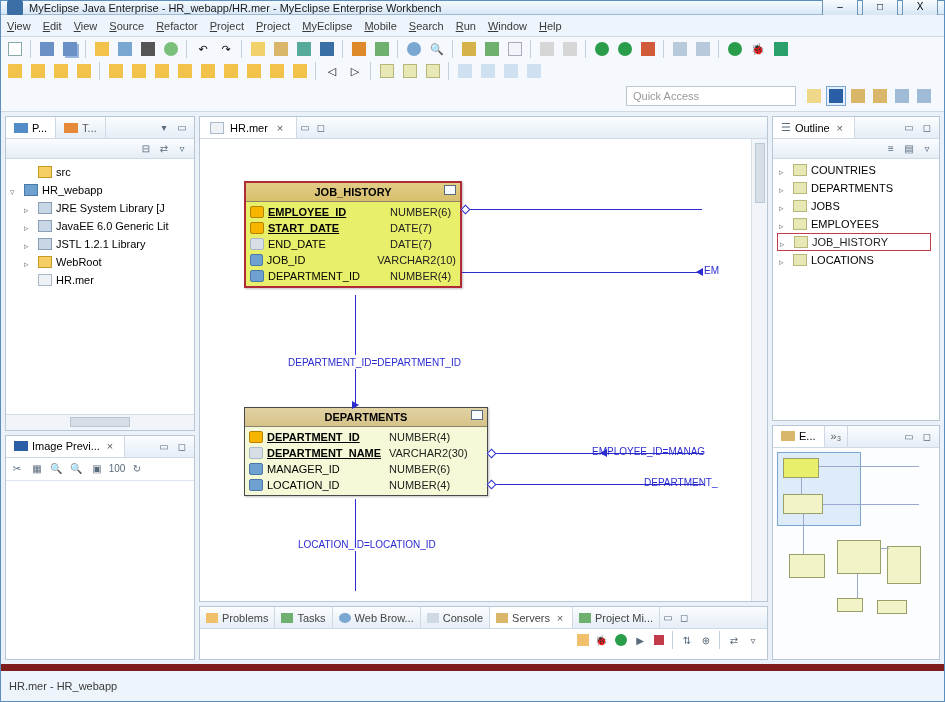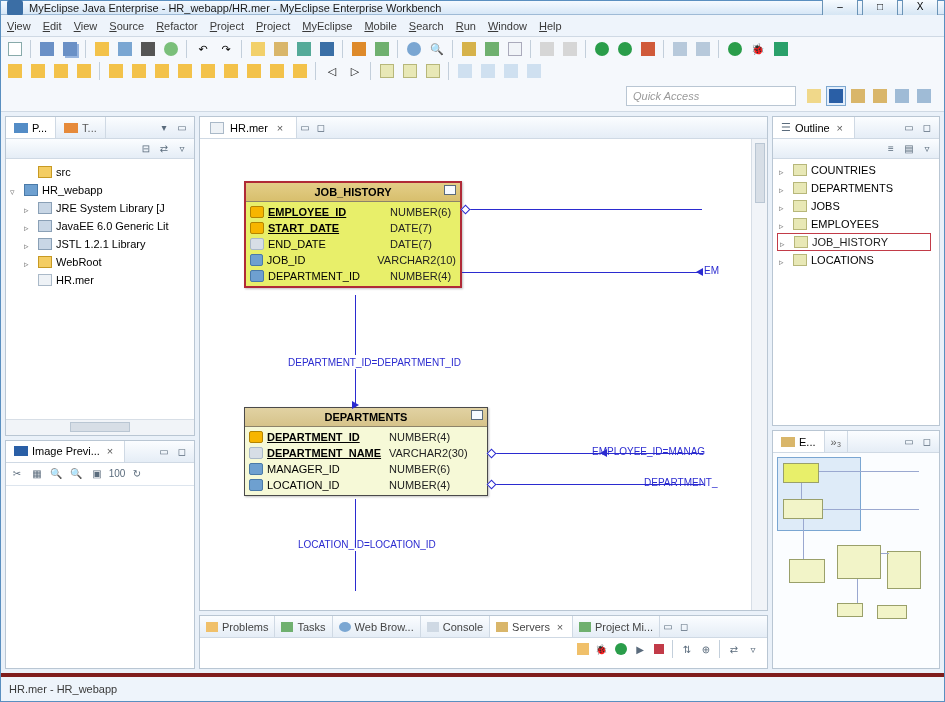--- a/index.html
+++ b/index.html
@@ -18,21 +18,21 @@
 .menubar span { text-decoration: underline; text-decoration-color: transparent; }
 .menubar span::first-letter { text-decoration: underline; }
 
 
 .toolbars { background:#f5f8fc; border-bottom:1px solid #cfd9e4; padding:2px 4px; display:flex; flex-direction:column; gap:2px;}
 .tb-row { display:flex; flex-wrap:wrap; gap:3px; align-items:center; }
 .tb-btn { width:20px; height:20px; border:1px solid transparent; display:inline-flex; align-items:center; justify-content:center; }
 .tb-btn svg, .tb-btn .glyph { width:14px; height:14px; }
 .sep { width:2px; height:18px; border-left:1px solid #c3cfdb; margin:0 2px; }
 .quick-access-row { display:flex; align-items:center; padding: 3px 6px; }
-.quick-access { margin-left:auto; width:170px; height:20px; border:1px solid #b9c6d3; background:#fff; color:#999; padding:0 6px; line-height:18px;font-style:italic; }
+.quick-access { margin-left:auto; width:170px; height:20px; border:1px solid #b9c6d3; background:#fff; color:#999; padding:0 6px; line-height:18px; }
 .persp { display:flex; gap:2px; margin-left:8px; }
 .persp .tb-btn { border:1px solid transparent; }
 .persp .tb-btn.active { border:1px solid #7da7cf; background:#e3eefb; }
 
 
 .workbench { flex:1; display:flex; gap:4px; padding:4px; background:#eaf1f9; min-height:0; }
 .left-col { width:190px; display:flex; flex-direction:column; gap:4px; }
 .center-col { flex:1; display:flex; flex-direction:column; gap:4px; min-width:0; }
 .right-col { width:168px; display:flex; flex-direction:column; gap:4px; }
 
@@ -106,21 +106,21 @@
 .oic { width:14px; height:12px; background:#e8e8b6; border:1px solid #b7b77a;}
 .outline-row.sel { border:1px solid #c23b48; color:#222; margin:0 6px 0 2px; padding-left:2px;}
 
 
 .minimap-body { flex:1; background:#fbfdff; position:relative; overflow:hidden;}
 .mm-box { position:absolute; background:#f2f4c8; border:1px solid #9aa06a;}
 .mm-view { position:absolute; border:1px solid #7aa6d2; background:rgba(170,200,235,.35);}
 .mm-line { position:absolute; background:#9aa8d0; height:1px;}
 
 
-.statusbar { height:28px; background:#eef4fb; border-top:4px solid #7f1d1d; display:flex; align-items:center; padding:0 8px; color:#3a3a3a;}
+.statusbar { height:37px; background:#eef4fb; border-top:7px solid #7f1d1d; display:flex; align-items:center; padding:0 8px; color:#3a3a3a;}
 </style>
 </head>
 <body>
 
 <div class="window">
 
   <div class="titlebar">
     <div class="app-icon"></div>
     <div class="title">MyEclipse Java Enterprise - HR_webapp/HR.mer - MyEclipse Enterprise Workbench</div>
     <div class="win-btns">

